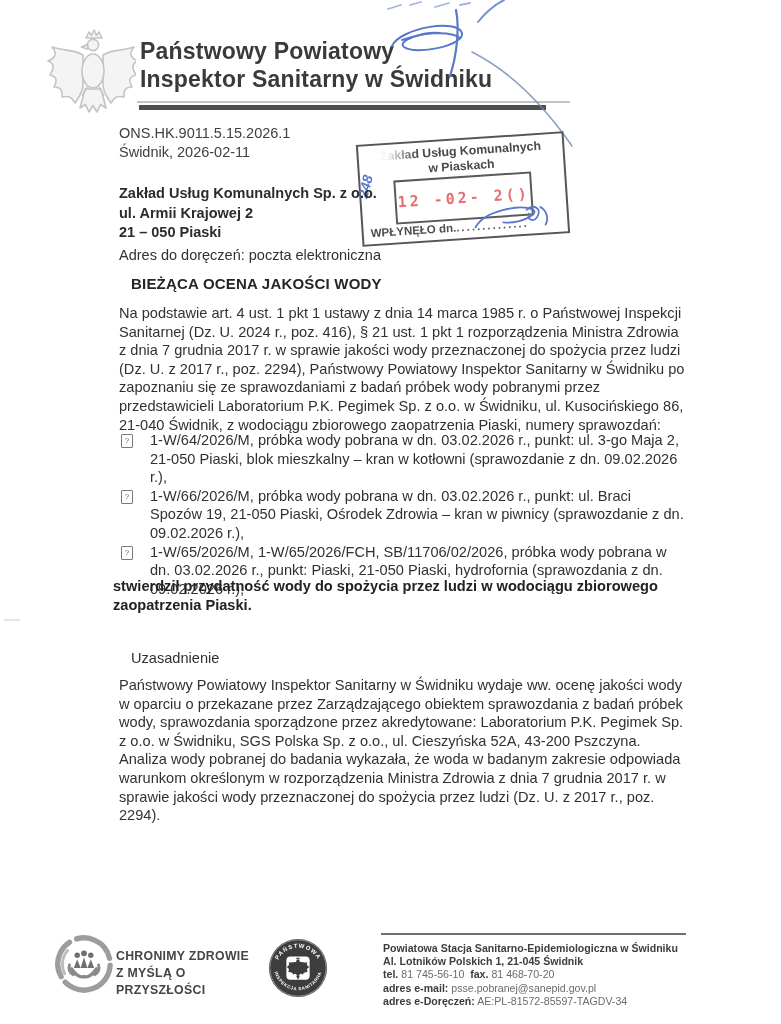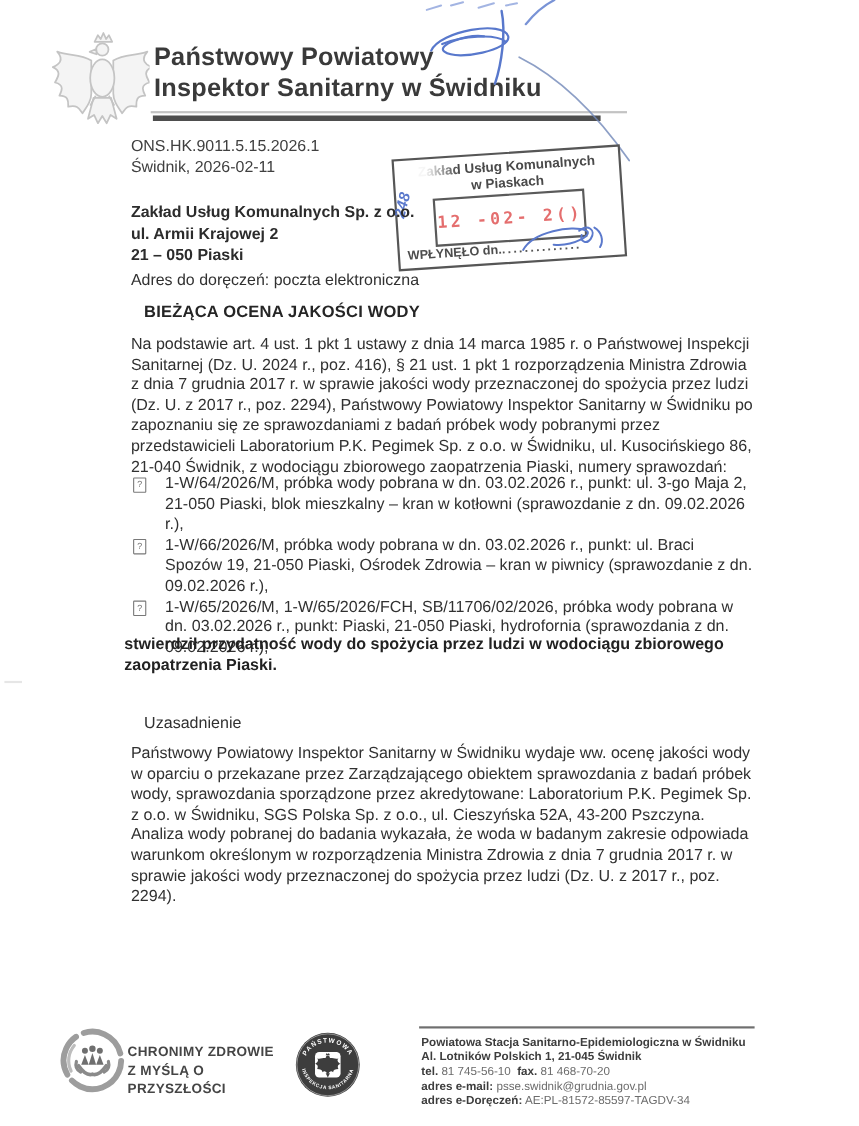--- a/index.html
+++ b/index.html
@@ -215,21 +215,21 @@
     <div class="strong">Powiatowa Stacja Sanitarno-Epidemiologiczna w Świdniku</div>
     <div class="strong">Al. Lotników Polskich 1,  21-045 Świdnik</div>
     <div>
       <b>tel.</b>
       <span class="muted">81 745-56-10</span>
       &nbsp;<b>fax.</b>
       <span class="muted">81 468-70-20</span>
     </div>
     <div>
       <b>adres e-mail:</b>
-      <span class="muted">psse.swidnik@grudnia.gov.pl</span>
+      <span class="muted">psse.pobranej@sanepid.gov.pl</span>
     </div>
     <div>
       <b>adres e-Doręczeń:</b>
       <span class="muted">AE:PL-81572-85597-TAGDV-34</span>
     </div>
   </div>
 
   <div class="abs artifact" style="left:4px;top:619px;width:16px;height:2px"></div>
   <div class="abs artifact" style="left:777px;top:625px;width:1px;height:390px"></div>
 </div>

